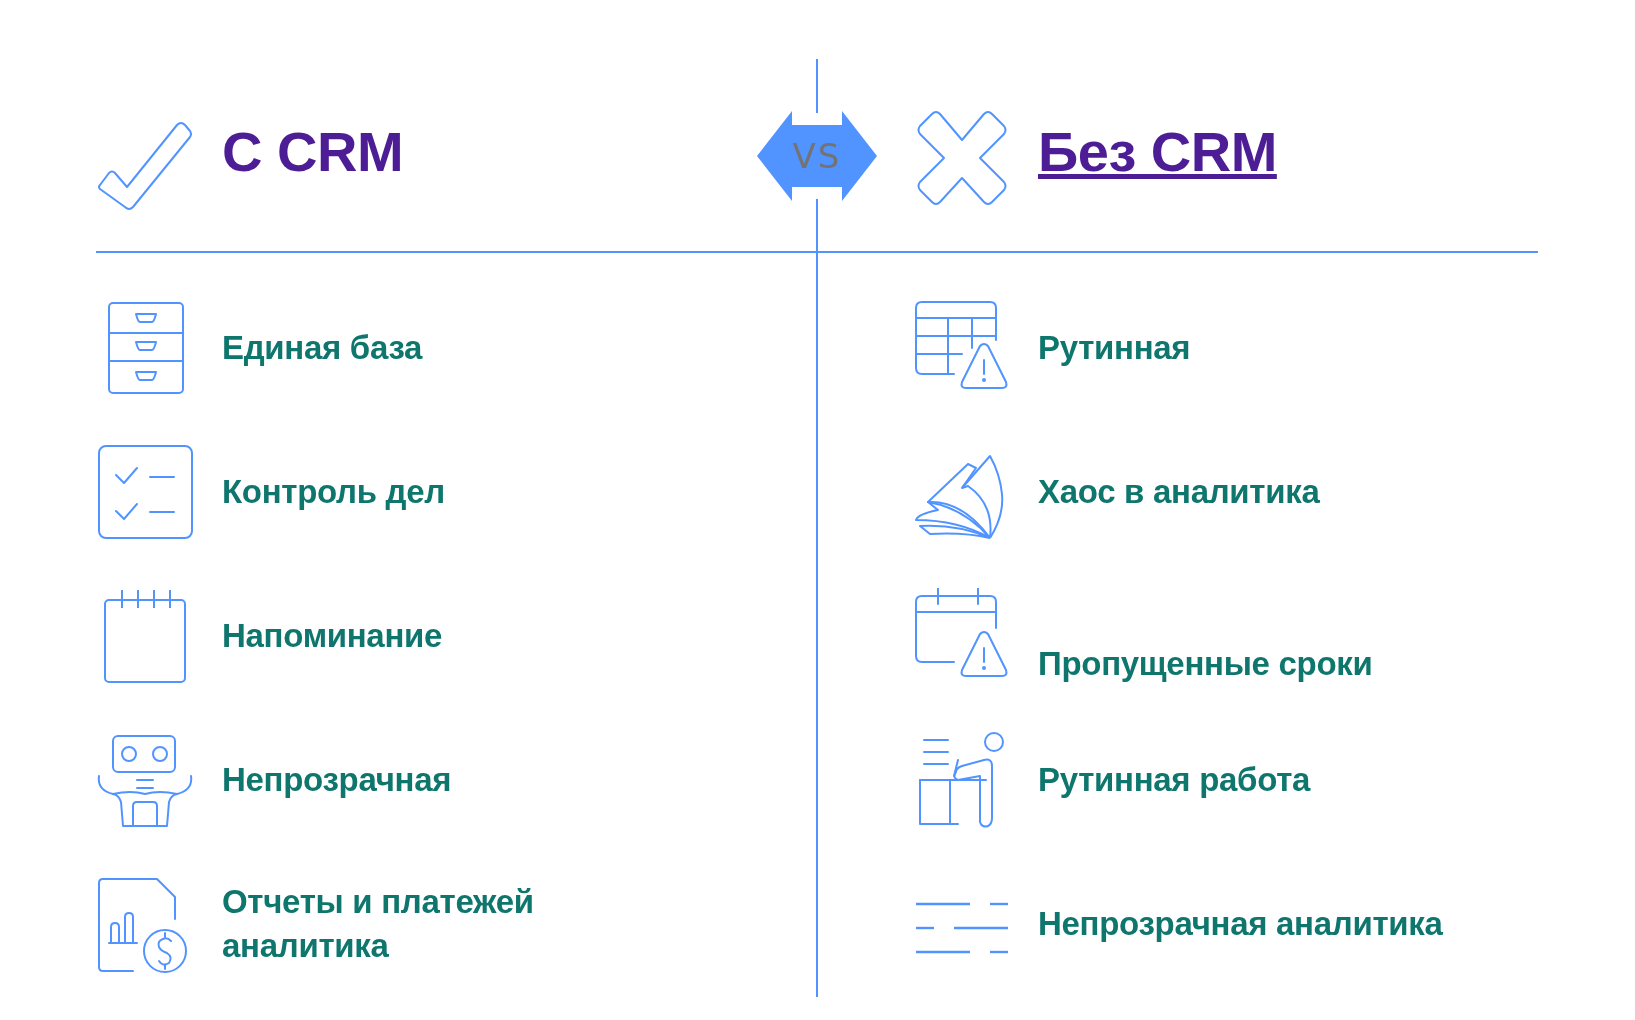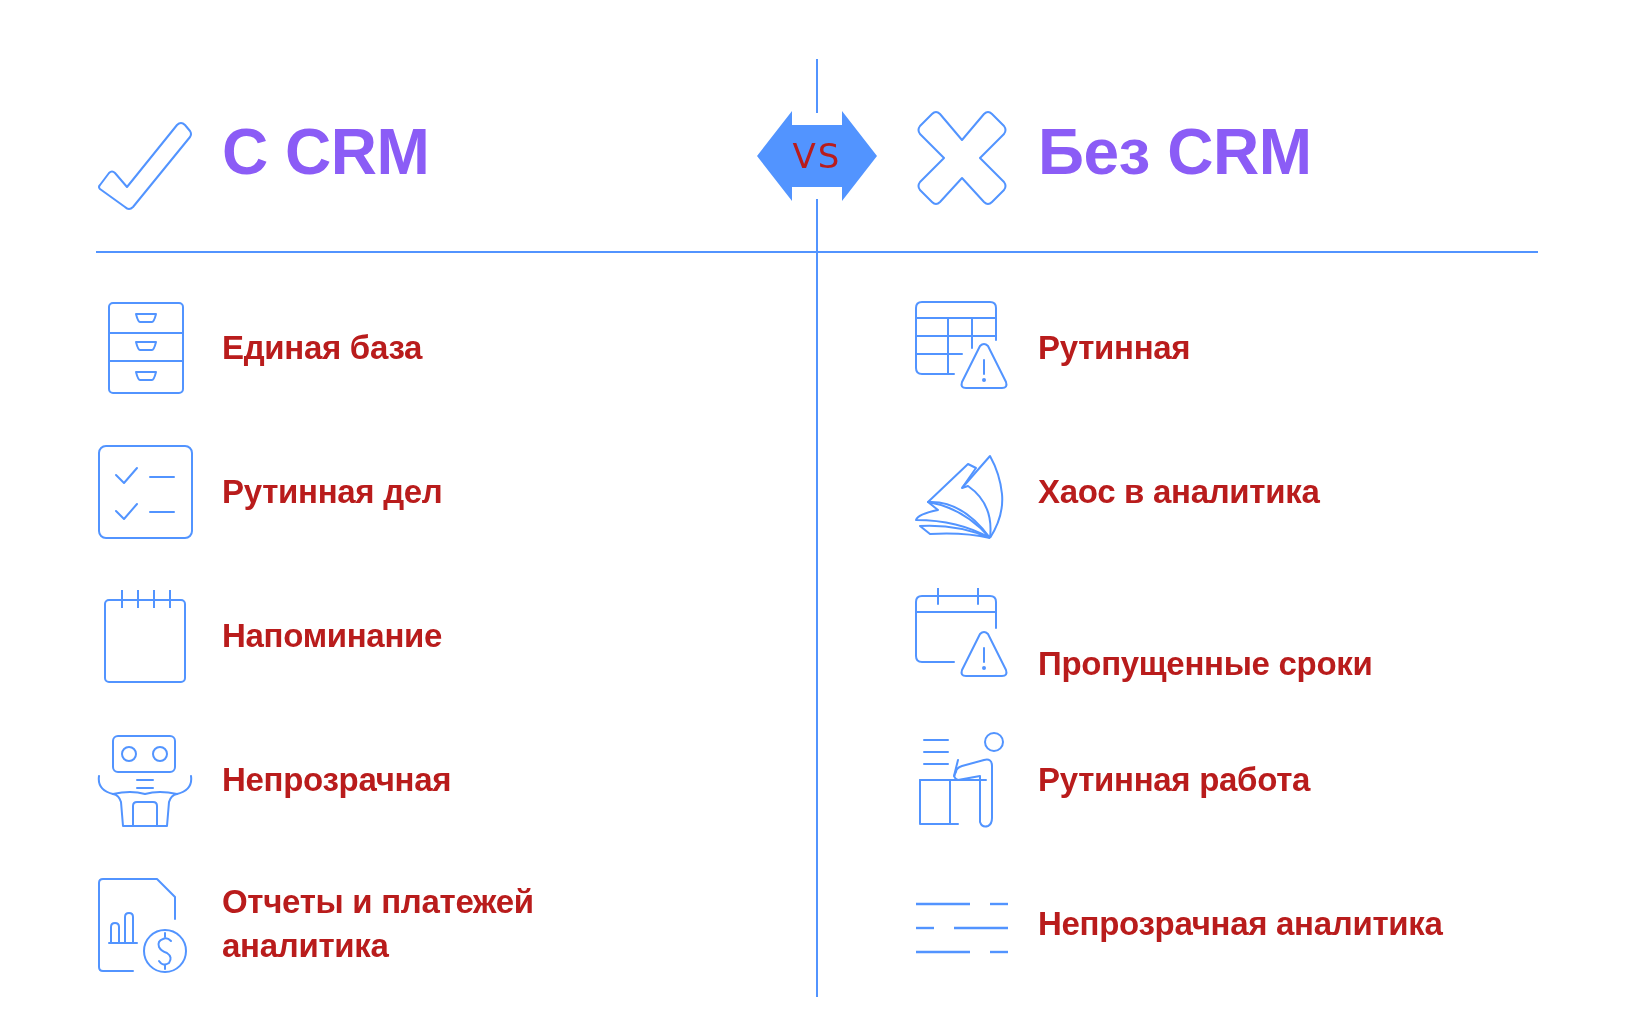--- a/index.html
+++ b/index.html
@@ -1,29 +1,29 @@
 <!DOCTYPE html>
 <html><head>
 <meta charset="utf-8">
 <style>
   html, body { margin:0; padding:0; background:#ffffff; }
   body { width:1635px; height:1020px; position:relative; overflow:hidden;
          font-family:"Liberation Sans", "DejaVu Sans", sans-serif; }
   .vline { position:absolute; left:816px; width:2px; background:#5294ff; }
   .hline { position:absolute; left:96px; top:251px; width:1442px; height:2px; background:#5294ff; }
-  .title { position:absolute; top:120px; font-size:64px; font-weight:bold; color:#8b5cf6;
+  .title { position:absolute; top:120px; font-size:56px; font-weight:bold; color:#4c1d95;
            letter-spacing:-0.5px; line-height:64px; white-space:nowrap; }
-  .item-text { position:absolute; font-size:33px; font-weight:bold; color:#b91c1c;
+  .item-text { position:absolute; font-size:33px; font-weight:bold; color:#0f766e;
                line-height:44px; white-space:nowrap; letter-spacing:-0.3px;text-align:center; }
   .icon { position:absolute; width:96px; height:96px; }
   .icon svg { width:96px; height:96px; display:block; }
   .vs { position:absolute; left:757px; top:111px; width:120px; height:90px; }
   .vs svg { width:120px; height:90px; display:block; }
   .vs-label { position:absolute; left:757px; top:136px; width:120px; text-align:center;
-              font-size:34px; color:#b91c1c; font-family:"DejaVu Sans", sans-serif;
+              font-size:34px; color:#737373; font-family:"DejaVu Sans", sans-serif;
               font-weight:normal; line-height:40px; letter-spacing:2px; }
 </style>
 </head>
 <body>
 
 <div class="vline" style="top:59px;height:54px;"></div>
 <div class="vline" style="top:199px;height:798px;"></div>
 <div class="hline"></div>
 
 <div class="vs">
@@ -38,21 +38,21 @@
     <path d="M3 70 L12 58 Q15 55 18 58 L30 72 L80 10 Q84 6 88 10 L93 16 Q95 19 93 22 L36 92 Q32 96 28 92 L3 74 Q1 72 3 70 Z"></path>
   </svg>
 </div>
 <div class="title" style="left:222px;">С CRM</div>
 
 <div class="icon" style="left:914px;top:110px;">
   <svg viewBox="0 0 96 96" fill="none" stroke="#5294ff" stroke-width="2" stroke-linejoin="round">
     <path d="M48 30 L70 4 Q74 0 78 4 L90 16 Q93 20 90 24 L66 48 L90 72 Q93 76 90 80 L78 92 Q74 96 70 92 L48 68 L26 92 Q22 96 18 92 L6 80 Q3 76 6 72 L30 48 L6 24 Q3 20 6 16 L18 4 Q22 0 26 4 Z"></path>
   </svg>
 </div>
-<div class="title" style="left:1038px;">Без CRM</div>
+<div class="title" style="left:1038px;text-decoration:underline;">Без CRM</div>
 
 <div class="icon" style="left:97px;top:300px;">
   <svg viewBox="0 0 96 96" fill="none" stroke="#5294ff" stroke-width="2" stroke-linejoin="round">
     <rect x="12" y="3" width="74" height="90" rx="4"></rect>
     <line x1="12" y1="33" x2="86" y2="33"></line>
     <line x1="12" y1="61" x2="86" y2="61"></line>
     <path d="M39 14 L59 14 Q57 22 55 22 L43 22 Q41 22 39 14 Z"></path>
     <path d="M39 42 L59 42 Q57 50 55 50 L43 50 Q41 50 39 42 Z"></path>
     <path d="M39 72 L59 72 Q57 80 55 80 L43 80 Q41 80 39 72 Z"></path>
   </svg>
@@ -61,21 +61,21 @@
 
 <div class="icon" style="left:97px;top:444px;">
   <svg viewBox="0 0 96 96" fill="none" stroke="#5294ff" stroke-width="2" stroke-linejoin="round" stroke-linecap="round">
     <rect x="2" y="2" width="93" height="92" rx="7"></rect>
     <path d="M19 31 L27 39 L40 24"></path>
     <line x1="53" y1="33" x2="77" y2="33"></line>
     <path d="M19 67 L27 75 L40 60"></path>
     <line x1="53" y1="68" x2="77" y2="68"></line>
   </svg>
 </div>
-<div class="item-text" style="left:222px;top:470px;">Рутинная дел</div>
+<div class="item-text" style="left:222px;top:470px;">Контроль дел</div>
 
 <div class="icon" style="left:97px;top:588px;">
   <svg viewBox="0 0 96 96" fill="none" stroke="#5294ff" stroke-width="2" stroke-linejoin="round">
     <rect x="8" y="12" width="80" height="82" rx="4"></rect>
     <line x1="25" y1="2" x2="25" y2="20"></line>
     <line x1="41" y1="2" x2="41" y2="20"></line>
     <line x1="57" y1="2" x2="57" y2="20"></line>
     <line x1="73" y1="2" x2="73" y2="20"></line>
   </svg>
 </div>

